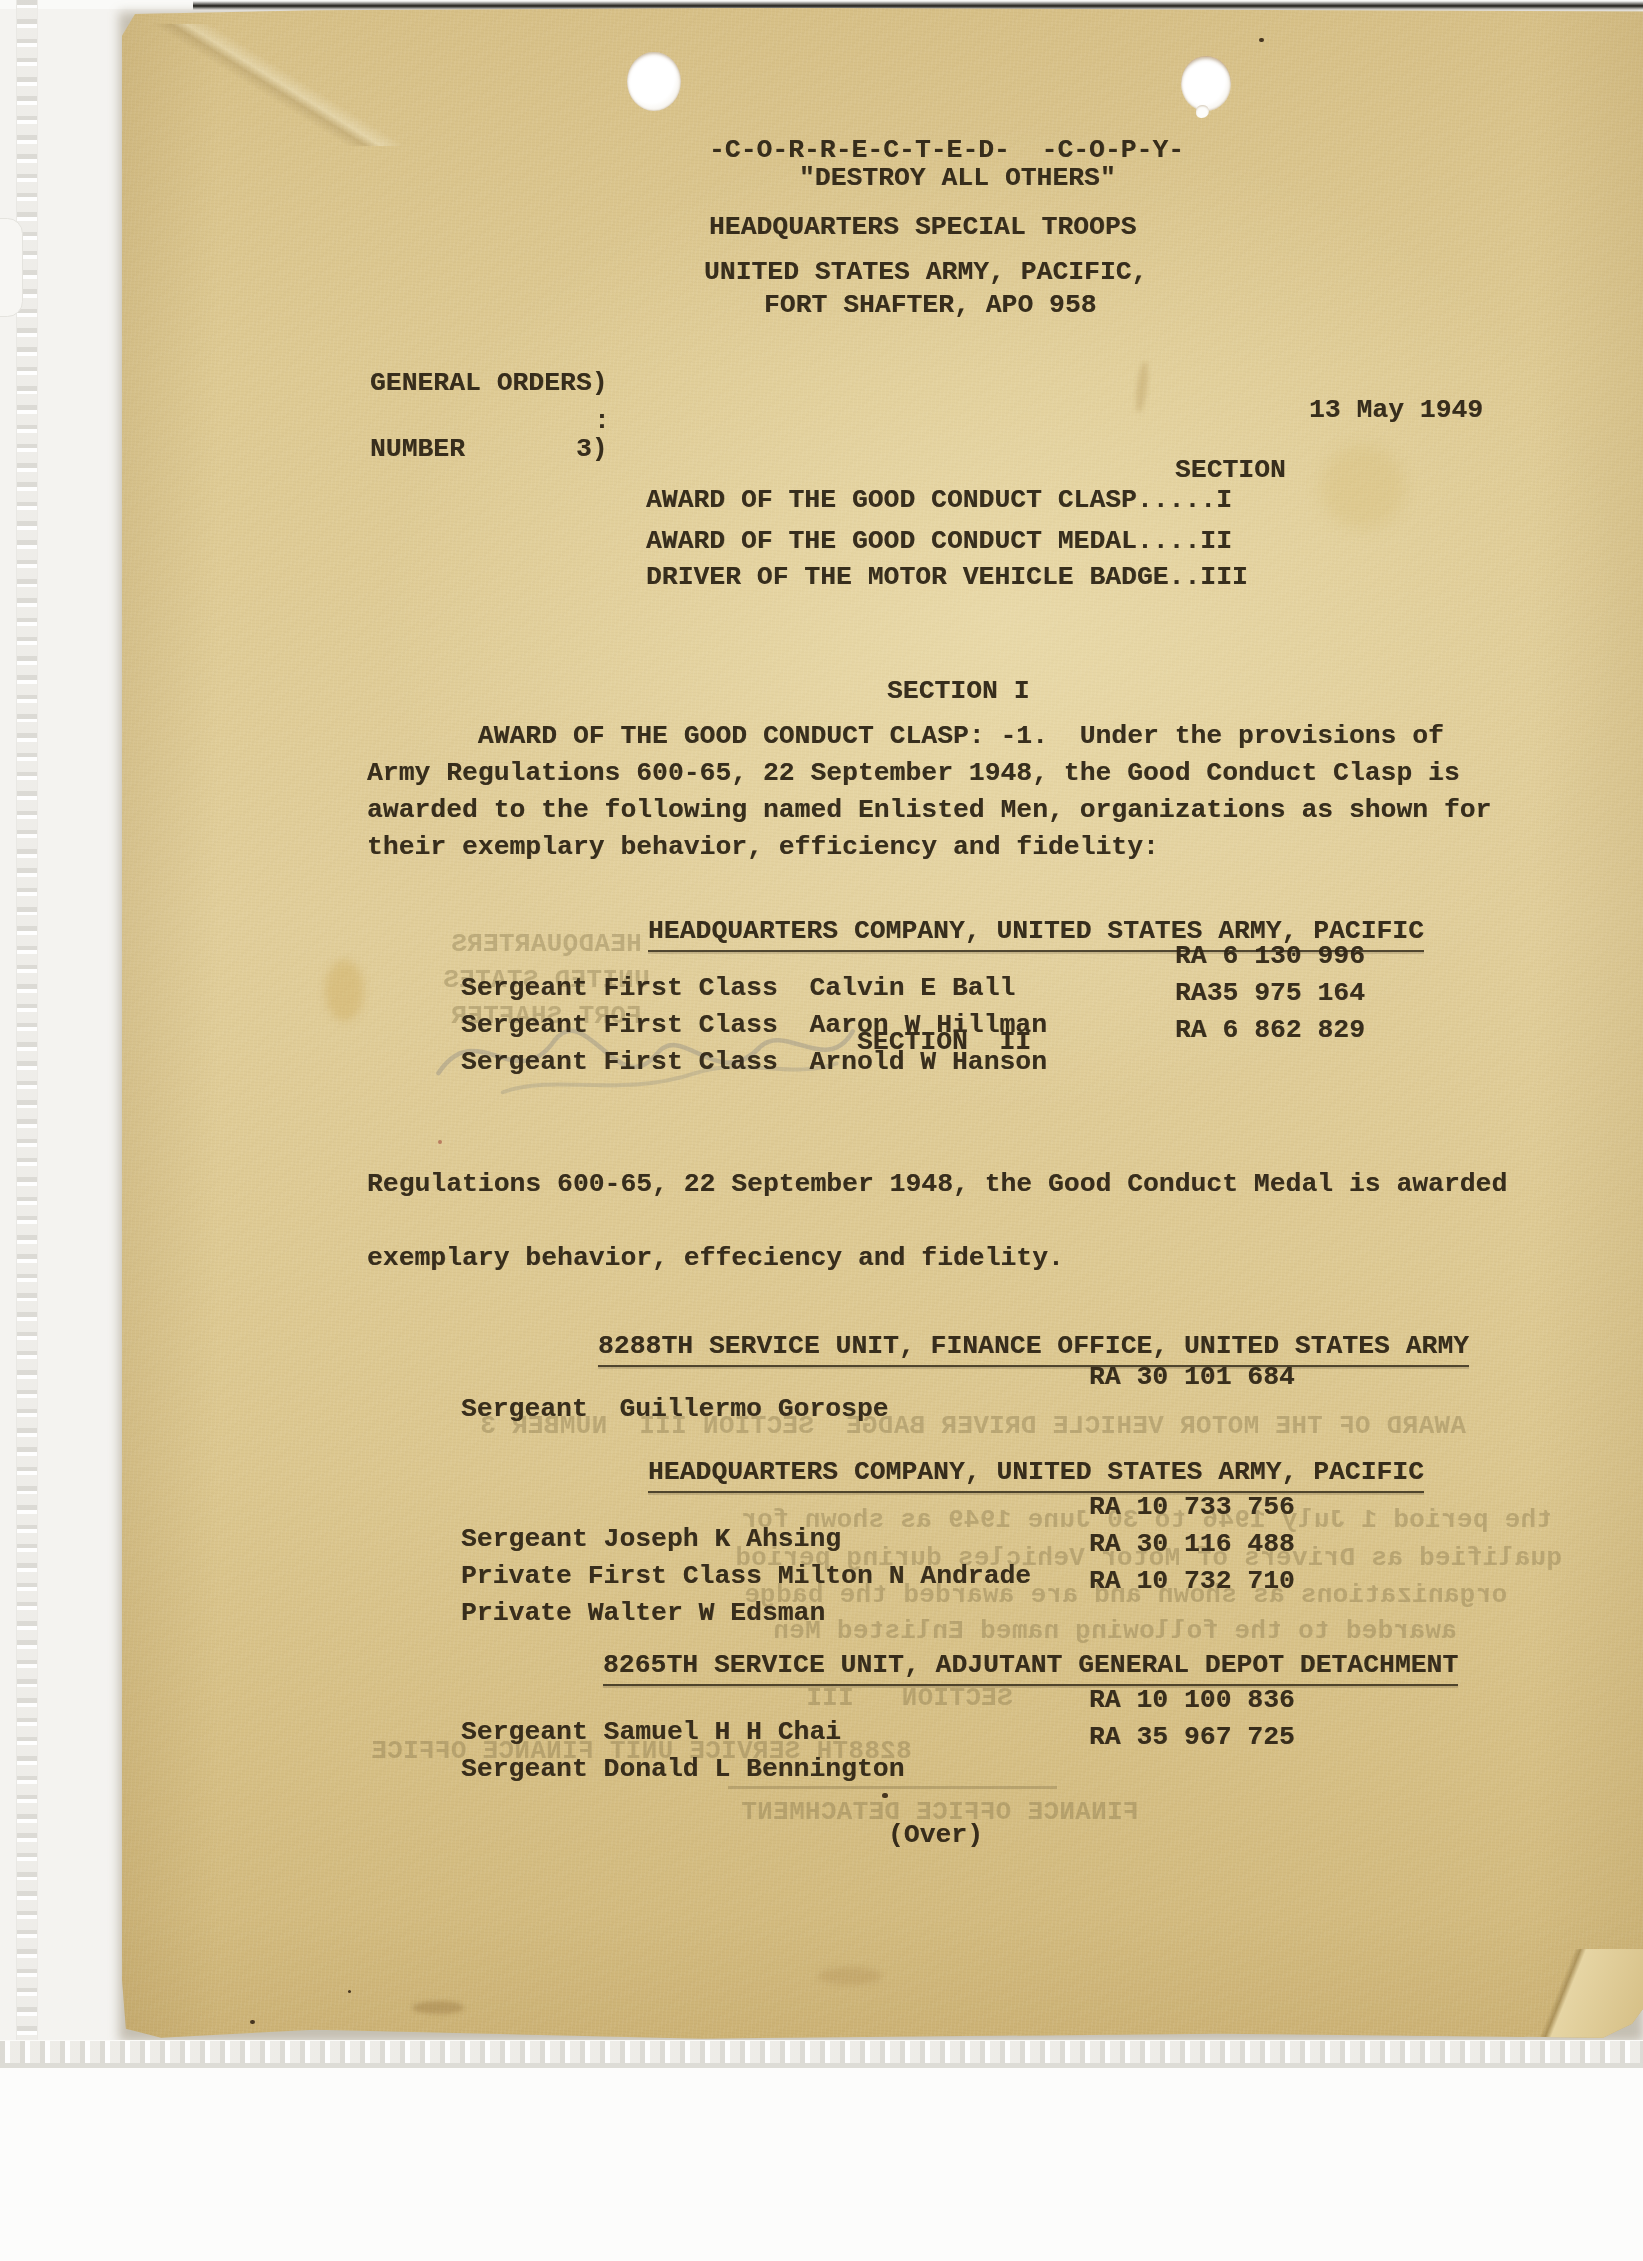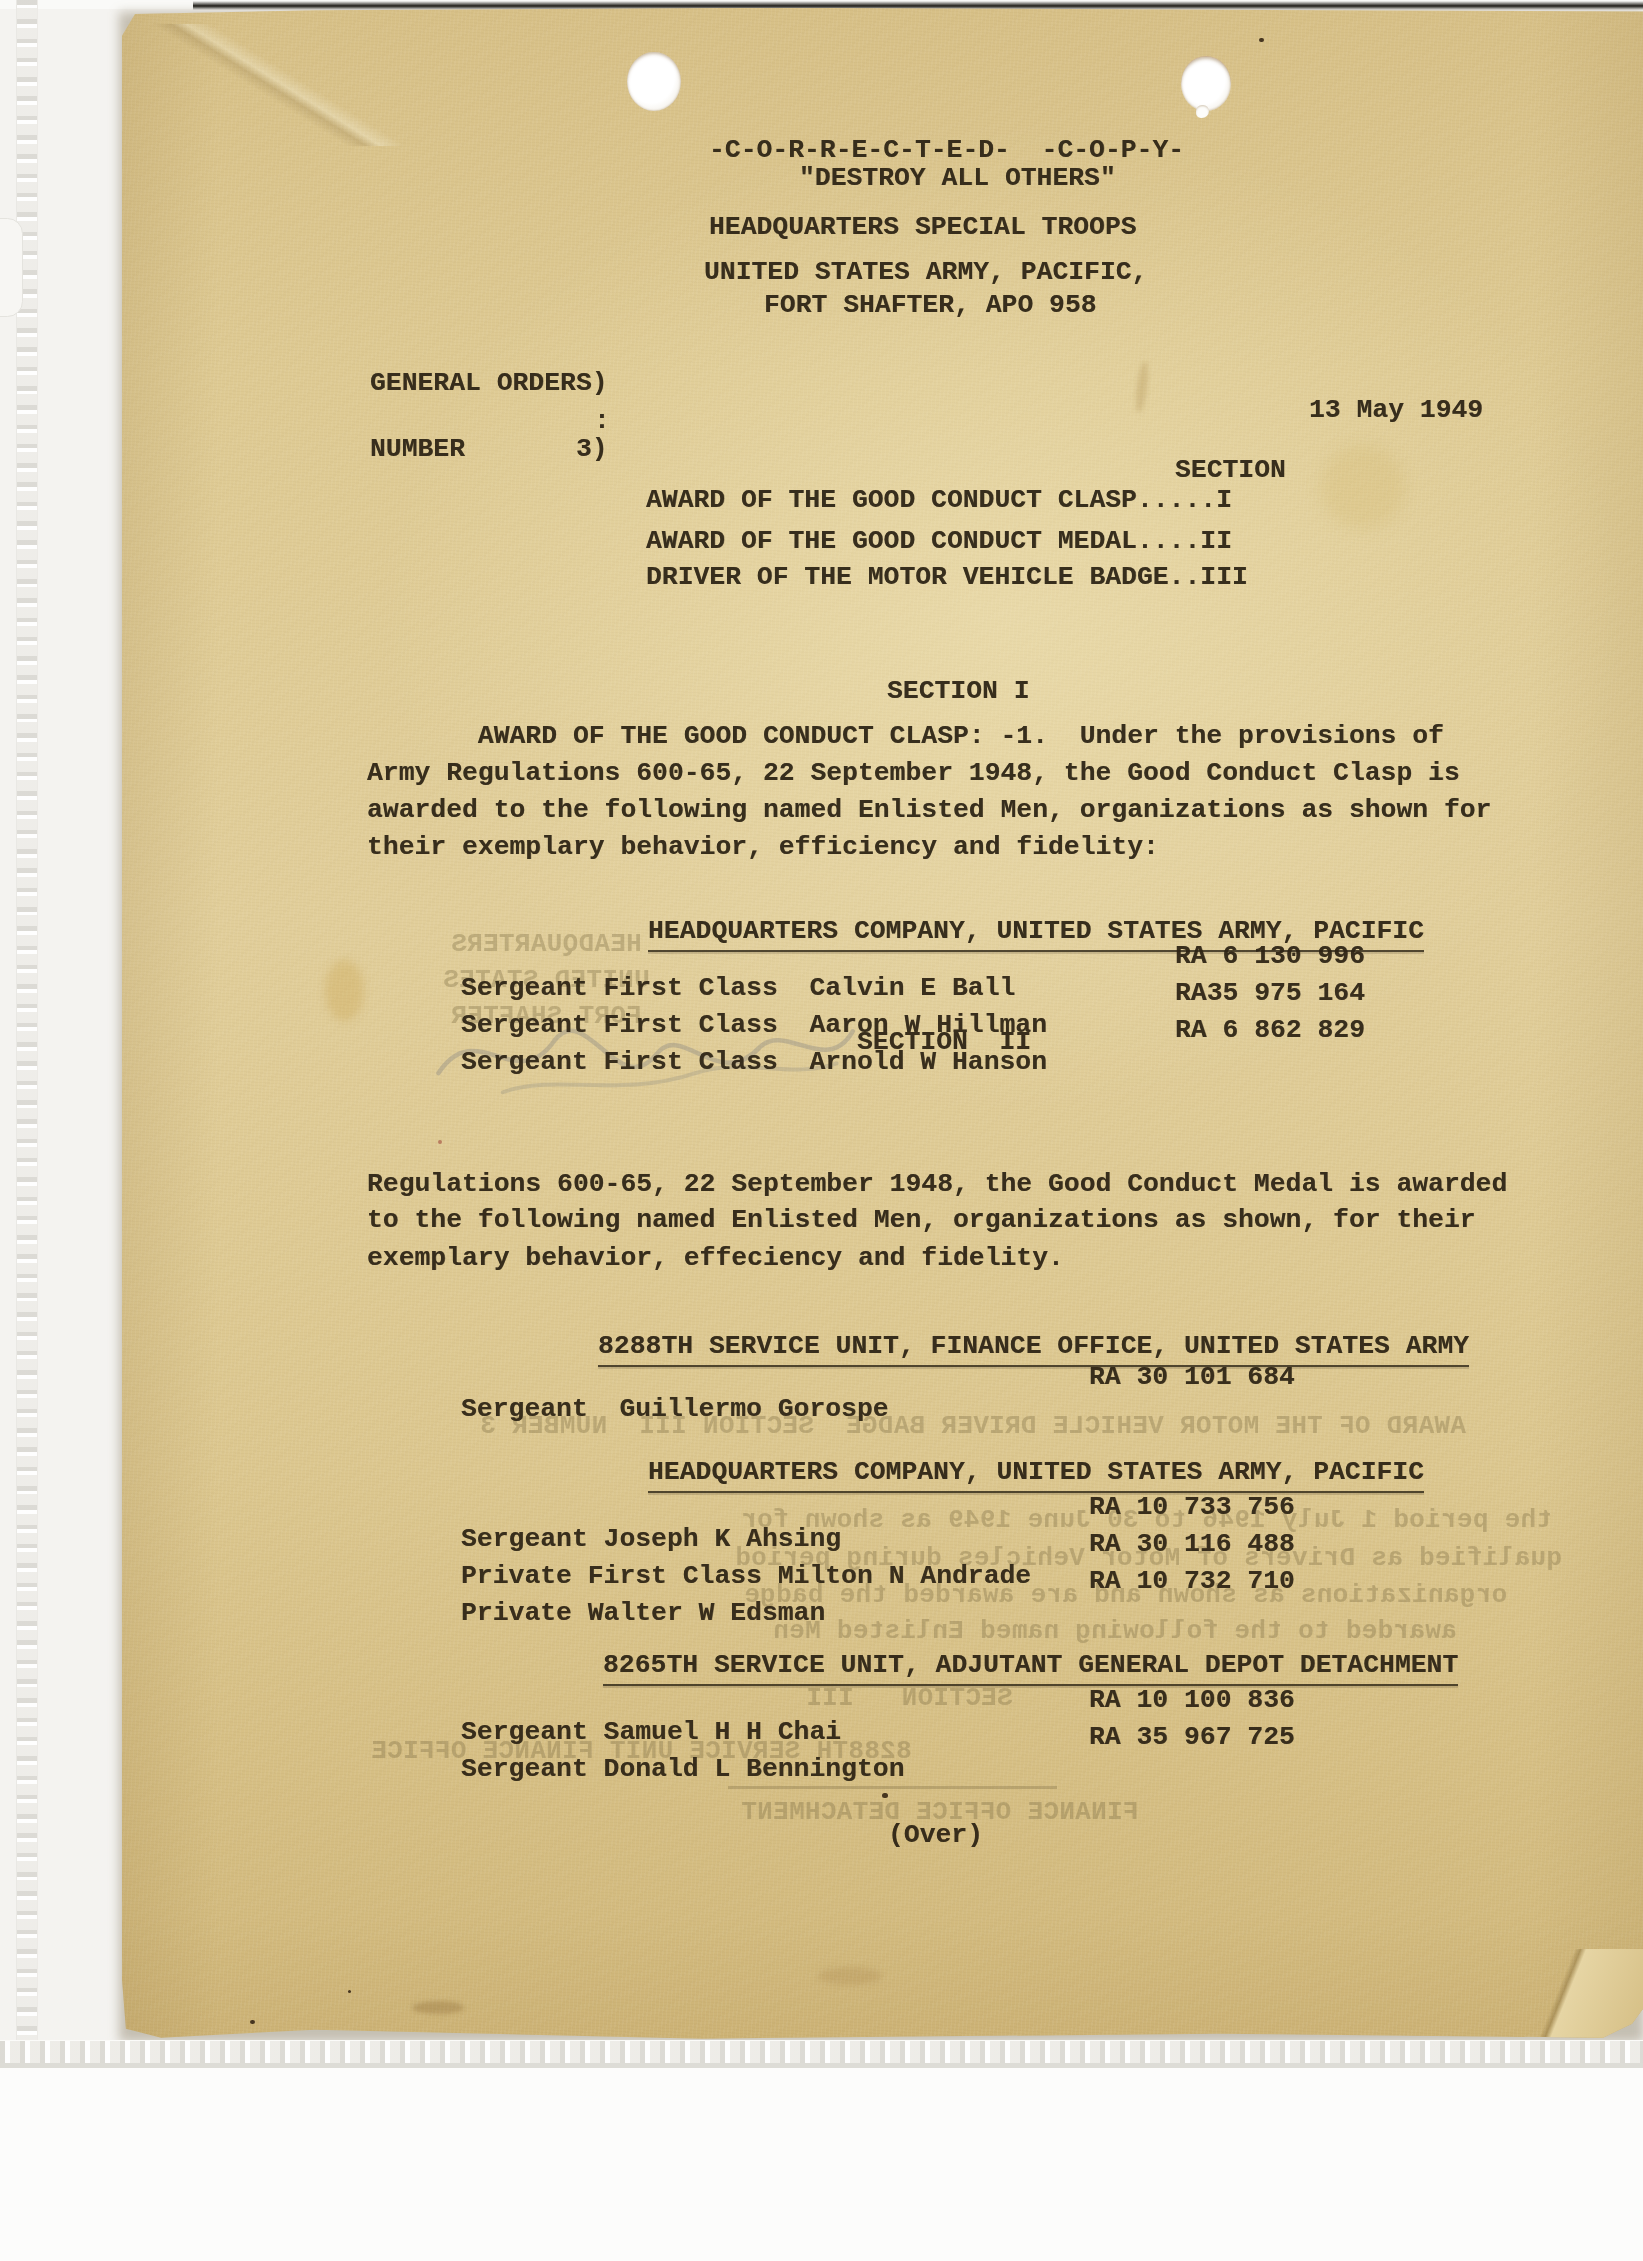--- a/index.html
+++ b/index.html
@@ -159,21 +159,20 @@
       <span>Sergeant First Class  Aaron W Hillman</span>
       <span class="serial">RA35 975 164</span>
     </div>
     <div class="tl row-s1" style="left:366px;top:1014px">
       <span>Sergeant First Class  Arnold W Hanson</span>
       <span class="serial">RA 6 862 829</span>
     </div>
 
     <div class="tl" style="left:857px;top:1026px">SECTION  II</div>
     <div class="tl" style="left:367px;top:1168px">Regulations 600-65, 22 September 1948, the Good Conduct Medal is awarded</div>
-    <div class="tl" style="left:367px;top:1204px">to the following named Enlisted Men, organizations as shown, for their</div>
     <div class="tl" style="left:367px;top:1242px">exemplary behavior, effeciency and fidelity.</div>
 
     <div class="tl" style="left:503px;top:1298px">
       <span class="u">8288TH SERVICE UNIT, FINANCE OFFICE, UNITED STATES ARMY</span>
     </div>
     <div class="tl" style="left:366px;top:1361px">
       <span>Sergeant  Guillermo Gorospe</span>
       <span class="serial">RA 30 101 684</span>
     </div>
 

